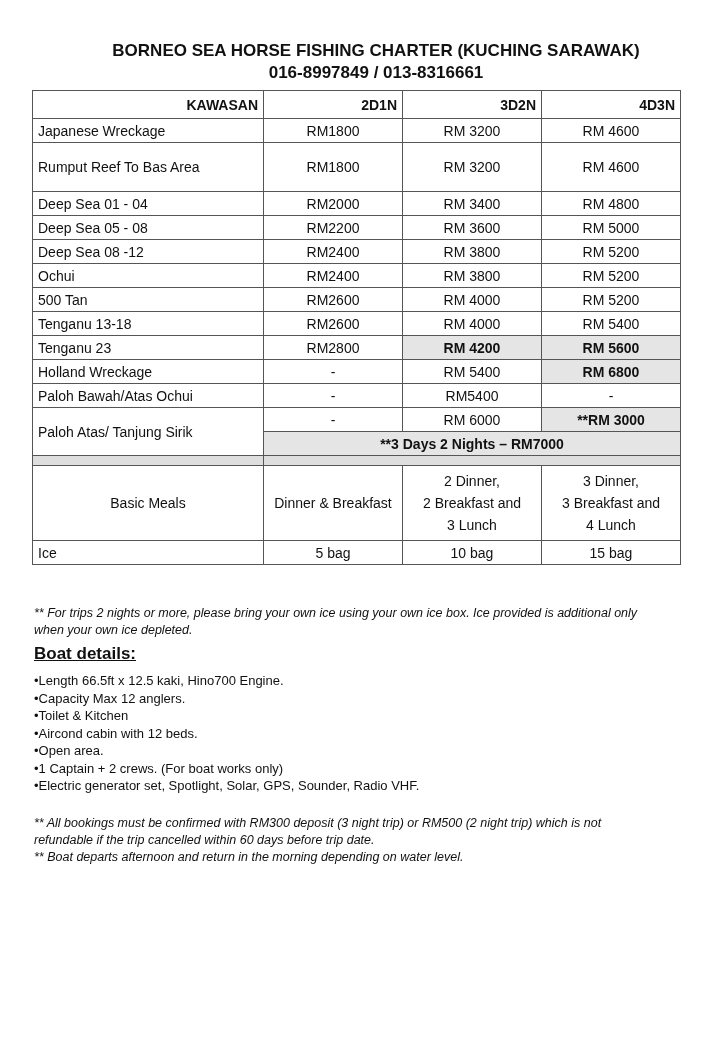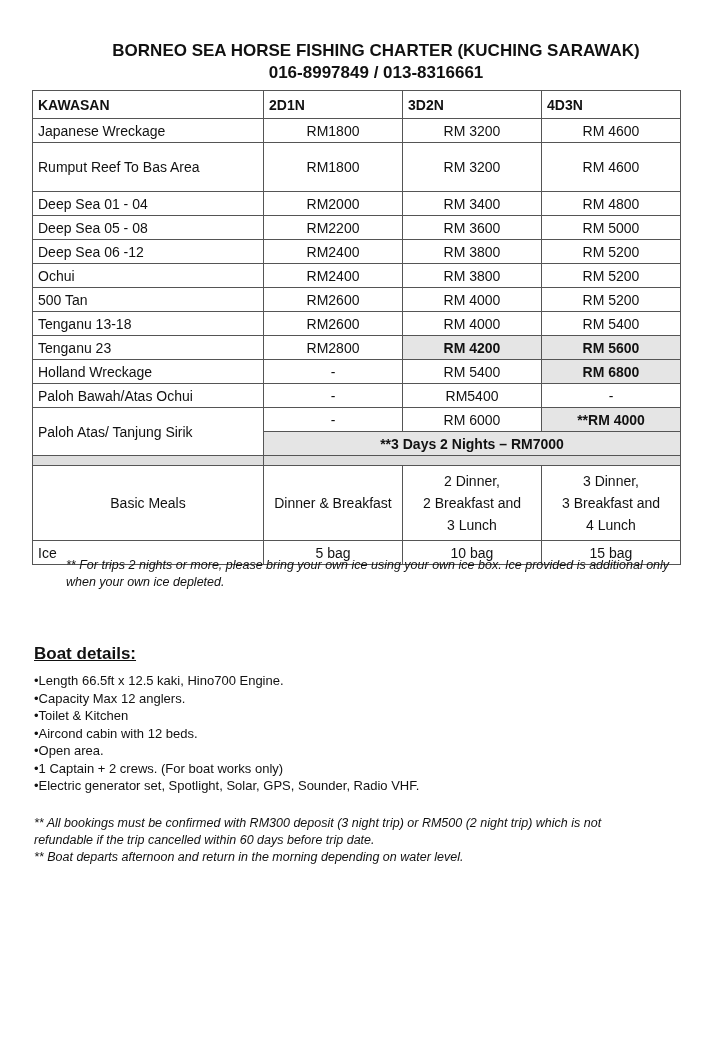--- a/index.html
+++ b/index.html
@@ -3,21 +3,21 @@
 <meta charset="utf-8">
 <style>
   html, body { margin: 0; padding: 0; background: #ffffff; }
   body { width: 720px; height: 1040px; position: relative; overflow: hidden;
          font-family: "Liberation Sans", sans-serif; color: #111; }
   .title { position: absolute; left: 0; width: 752px; top: 40px; text-align: center;
            font-weight: bold; font-size: 17px; line-height: 22px; }
   table.rates { position: absolute; left: 32px; top: 90px; width: 649px;
                 border-collapse: collapse; font-size: 14px; }
   table.rates td, table.rates th { border: 1px solid #555; padding: 0 5px; height: 23px; }
-  table.rates th { font-weight: bold; text-align: left; height: 27px; font-size: 14px; }
+  table.rates th { font-weight: bold; text-align: right; height: 27px; font-size: 14px; }
   .c-name { width: 220px; text-align: left; }
   .c-val { text-align: center; width: 128px; }
   .tall { height: 48px !important; }
   .hl { background: #e5e5e5; font-weight: bold; }
   .sep td { height: 9px !important; padding: 0; background: #dedede; }
   .meals td { height: 74px !important; line-height: 22px; text-align: center; }
   .note { position: absolute; left: 34px; font-style: italic; font-size: 12.5px; line-height: 17px; width: 640px; }
   .boat-title { position: absolute; left: 34px; top: 644px; font-weight: bold; font-size: 17px; text-decoration: underline; }
   .boat-list { position: absolute; left: 34px; top: 672px; margin: 0; padding: 0; list-style: none; font-size: 13px; line-height: 17.5px; }
   .boat-list li::before { content: "•"; }
@@ -56,21 +56,21 @@
     <td class="c-val">RM 3400</td>
     <td class="c-val">RM 4800</td>
   </tr>
   <tr>
     <td class="c-name">Deep Sea 05 - 08</td>
     <td class="c-val">RM2200</td>
     <td class="c-val">RM 3600</td>
     <td class="c-val">RM 5000</td>
   </tr>
   <tr>
-    <td class="c-name">Deep Sea 06 -12</td>
+    <td class="c-name">Deep Sea 08 -12</td>
     <td class="c-val">RM2400</td>
     <td class="c-val">RM 3800</td>
     <td class="c-val">RM 5200</td>
   </tr>
   <tr>
     <td class="c-name">Ochui</td>
     <td class="c-val">RM2400</td>
     <td class="c-val">RM 3800</td>
     <td class="c-val">RM 5200</td>
   </tr>
@@ -101,21 +101,21 @@
   <tr>
     <td class="c-name">Paloh Bawah/Atas Ochui</td>
     <td class="c-val">-</td>
     <td class="c-val">RM5400</td>
     <td class="c-val">-</td>
   </tr>
   <tr>
     <td class="c-name" rowspan="2">Paloh  Atas/ Tanjung Sirik</td>
     <td class="c-val">-</td>
     <td class="c-val">RM 6000</td>
-    <td class="c-val hl">**RM 4000</td>
+    <td class="c-val hl">**RM 3000</td>
   </tr>
   <tr>
     <td colspan="3" class="c-val hl">**3 Days 2 Nights – RM7000</td>
   </tr>
   <tr class="sep">
     <td></td>
     <td colspan="3"></td>
   </tr>
   <tr class="meals">
     <td class="c-name">Basic Meals</td>
@@ -133,21 +133,21 @@
   </tr>
   <tr>
     <td class="c-name">Ice</td>
     <td class="c-val">5 bag</td>
     <td class="c-val">10 bag</td>
     <td class="c-val">15 bag</td>
   </tr>
 </tbody>
   </table>
 
-<div class="note" style="top:557px;margin-left:32px;">
+<div class="note" style="top:605px;">
   <div>** For trips 2 nights or more, please bring your own ice using your own ice box. Ice provided is additional only</div>
   <div>when your own ice depleted.</div>
 </div>
 
 <div class="boat-title">Boat details:</div>
 <ul class="boat-list">
   <li>Length 66.5ft x  12.5 kaki, Hino700 Engine.</li>
   <li>Capacity Max 12 anglers.</li>
   <li>Toilet &amp; Kitchen</li>
   <li>Aircond cabin with 12 beds.</li>

